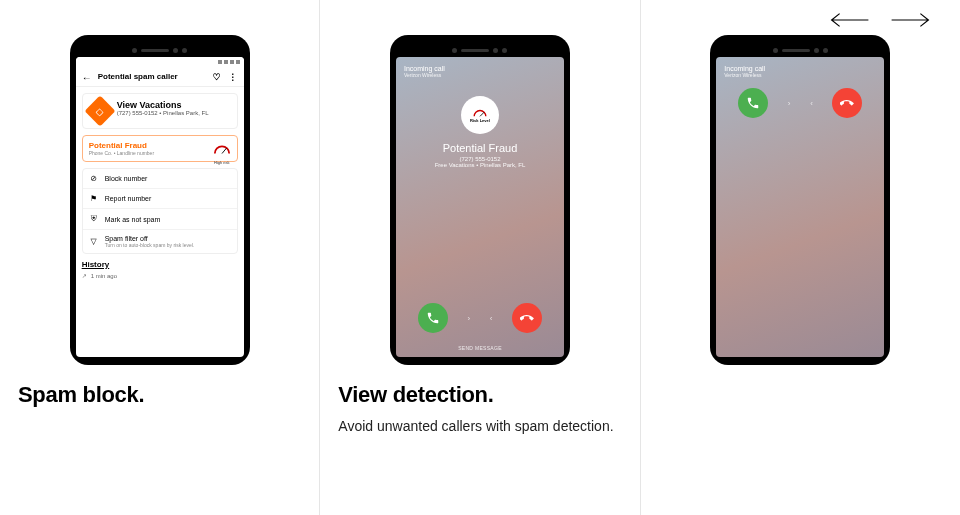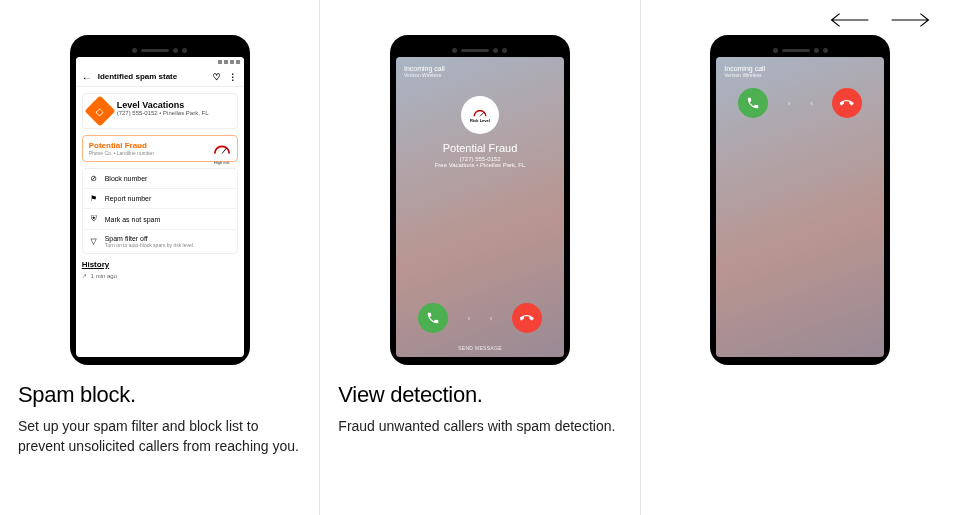--- a/index.html
+++ b/index.html
@@ -54,21 +54,21 @@
   .inc-phone { font-size: 6px; opacity: 0.9; margin-top: 2px; }
   .inc-loc { font-size: 6px; opacity: 0.9; }
   .call-btns { display: flex; justify-content: space-around; align-items: center; padding: 10px 12px 8px; }
   .call-btn { width: 30px; height: 30px; border-radius: 50%; display: flex; align-items: center; justify-content: center; }
   .call-btn.answer { background: #4caf50; }
   .call-btn.decline { background: #f44336; }
   .call-btn svg { width: 14px; height: 14px; fill: #fff; }
   .swipe-hint { font-size: 8px; opacity: 0.7; }
   .send-msg { text-align: center; font-size: 5px; padding: 4px 0 6px; opacity: 0.8; letter-spacing: 0.3px; }
   .panel-text { padding: 12px 0 0; }
-  .panel-title { font-size: 22px; font-weight: 400; margin-bottom: 8px; letter-spacing: -0.3px; }
+  .panel-title { font-size: 22px; font-weight: 700; margin-bottom: 8px; letter-spacing: -0.3px; }
   .panel-desc { font-size: 14px; line-height: 1.45; color: #222; }
 </style>
 </head>
 <body>
 
 <div class="carousel-nav">
   <div class="arrow">
     <svg viewBox="0 0 50 20">
         <path d="M12 2 L2 10 L12 18 M2 10 L48 10" stroke="#000" stroke-width="1.5" fill="none"></path>
       </svg>
@@ -93,30 +93,30 @@
         </div>
         <div class="screen">
           <div class="statusbar">
             <div class="sb-icon"></div>
               <div class="sb-icon"></div>
               <div class="sb-icon"></div>
               <div class="sb-icon"></div>
           </div>
           <div class="app-header">
             <span class="back">←</span>
-            <span class="title">Identified spam state</span>
+            <span class="title">Potential spam caller</span>
             <span class="bell">♡</span>
             <span class="dots">⋮</span>
           </div>
           <div class="caller-card">
             <div class="diamond">
                 <div class="diamond-inner">◇</div>
               </div>
             <div>
-              <div class="caller-name">Level Vacations</div>
+              <div class="caller-name">View Vacations</div>
               <div class="caller-sub">(727) 555-0152 • Pinellas Park, FL</div>
             </div>
           </div>
           <div class="fraud-card">
             <div>
               <div class="fraud-label">Potential Fraud</div>
               <div class="fraud-sub">Phone Co. • Landline number</div>
             </div>
             <div class="gauge">
               <svg viewBox="0 0 20 14">
@@ -152,21 +152,20 @@
             <div class="history-row">
               <span>↗</span>
               <span>1 min ago</span>
             </div>
           </div>
         </div>
       </div>
     </div>
     <div class="panel-text">
       <div class="panel-title">Spam block.</div>
-      <div class="panel-desc">Set up your spam filter and block list to prevent unsolicited callers from reaching you.</div>
     </div>
   </div>
 
   <div class="panel">
     <div class="phone-wrap">
       <div class="phone">
         <div class="phone-top">
           <div class="dot"></div>
             <div class="speaker"></div>
             <div class="dot"></div>
@@ -202,21 +201,21 @@
                   <path d="M21 15.5c-1.2 0-2.5-.2-3.6-.6-.4-.1-.8 0-1 .2l-2.2 2.2c-2.8-1.4-5.1-3.8-6.6-6.6l2.2-2.2c.3-.3.4-.7.2-1C9.7 6.5 9.5 5.2 9.5 4c0-.6-.4-1-1-1H5c-.6 0-1 .4-1 1 0 9.4 7.6 17 17 17 .6 0 1-.4 1-1v-3.5c0-.6-.4-1-1-1z" transform="rotate(135 12 12)"></path>
                 </svg>
             </div>
           </div>
           <div class="send-msg">SEND MESSAGE</div>
         </div>
       </div>
     </div>
     <div class="panel-text">
       <div class="panel-title">View detection.</div>
-      <div class="panel-desc">Fraud unwanted callers with spam detection.</div>
+      <div class="panel-desc">Avoid unwanted callers with spam detection.</div>
     </div>
   </div>
 
   <div class="panel">
     <div class="phone-wrap">
       <div class="phone">
         <div class="phone-top">
           <div class="dot"></div>
             <div class="speaker"></div>
             <div class="dot"></div>

